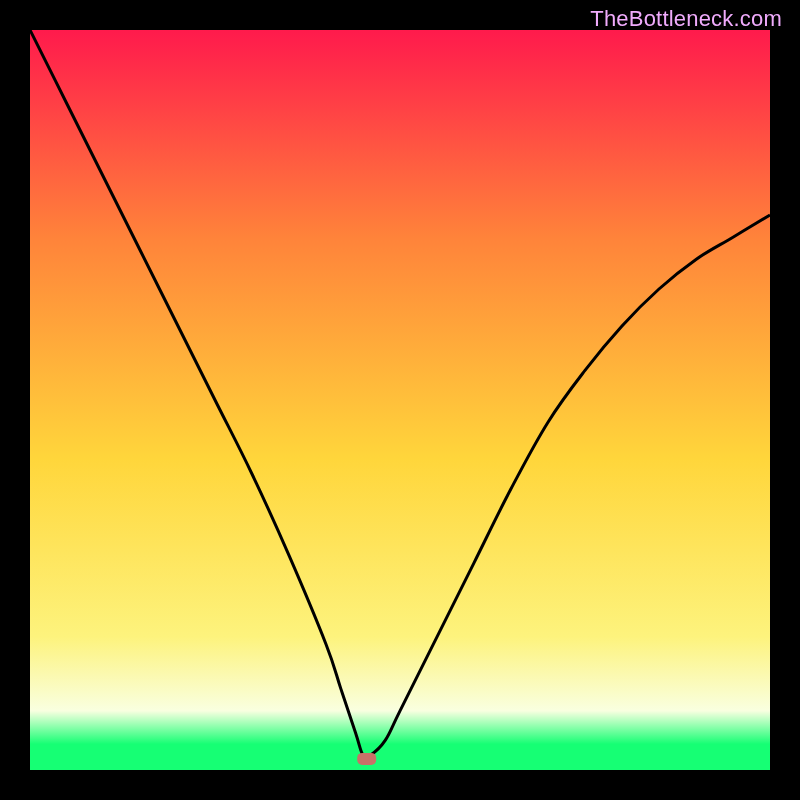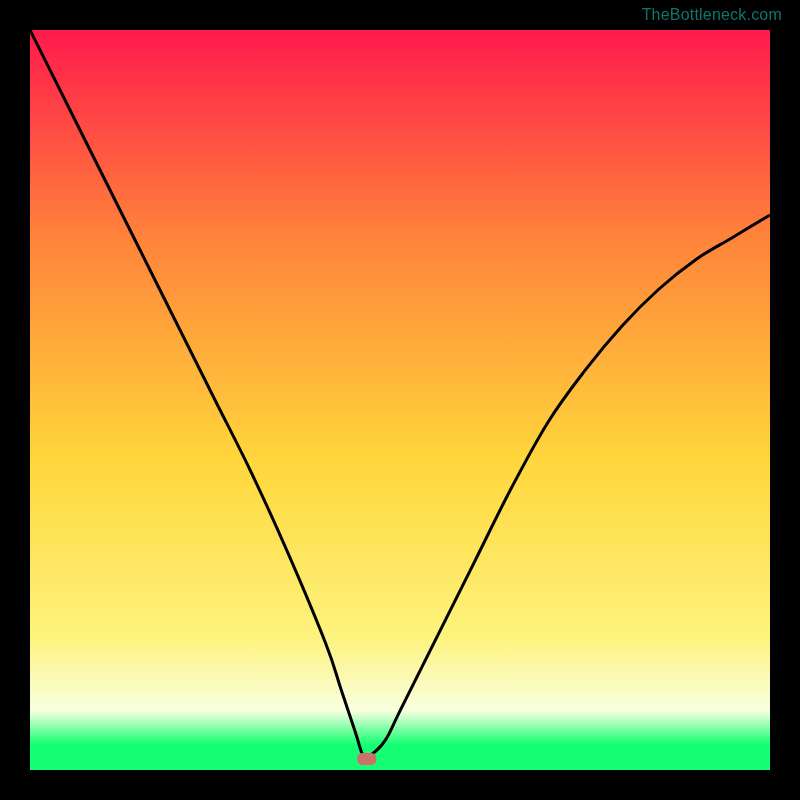--- a/index.html
+++ b/index.html
@@ -16,22 +16,22 @@
     top: 0;
     left: 0;
     width: 800px;
     height: 800px;
     background: #000;
   }
   .watermark {
     position: absolute;
     top: 6px;
     right: 18px;
-    color: #0f766e;
-    font-size: 16px;
+    color: #f0abfc;
+    font-size: 22px;
     font-weight: 500;
     letter-spacing: 0.2px;
     z-index: 50;
   }
   .plot {
     position: absolute;
     top: 30px;
     left: 30px;
     width: 740px;
     height: 740px;

